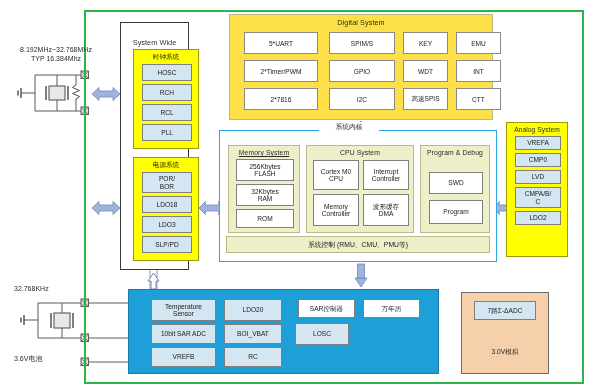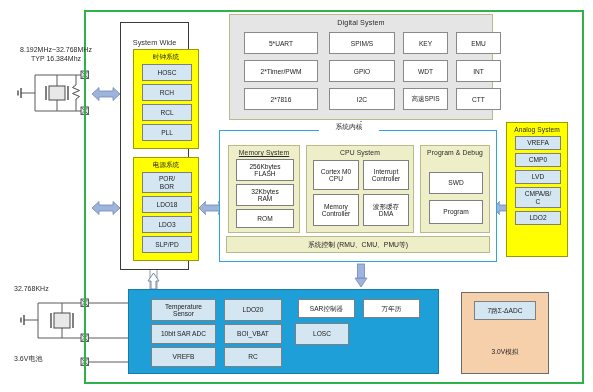--- a/index.html
+++ b/index.html
@@ -83,21 +83,21 @@
   }
   .cell.white {
     background: #ffffff;
   }
 
   
   .digital {
     position: absolute;
     left: 229px; top: 14px;
     width: 264px; height: 106px;
-    background: #e5e5e5;
+    background: #fde047;
     border: 1px solid #b9b98a;
   }
   .digital .grp-title { top: 3px; }
   .dig-cell {
     position: absolute;
     background: #ffffff;
     border: 1px solid #8a8a8a;
     display: flex;
     align-items: center;
     justify-content: center;

